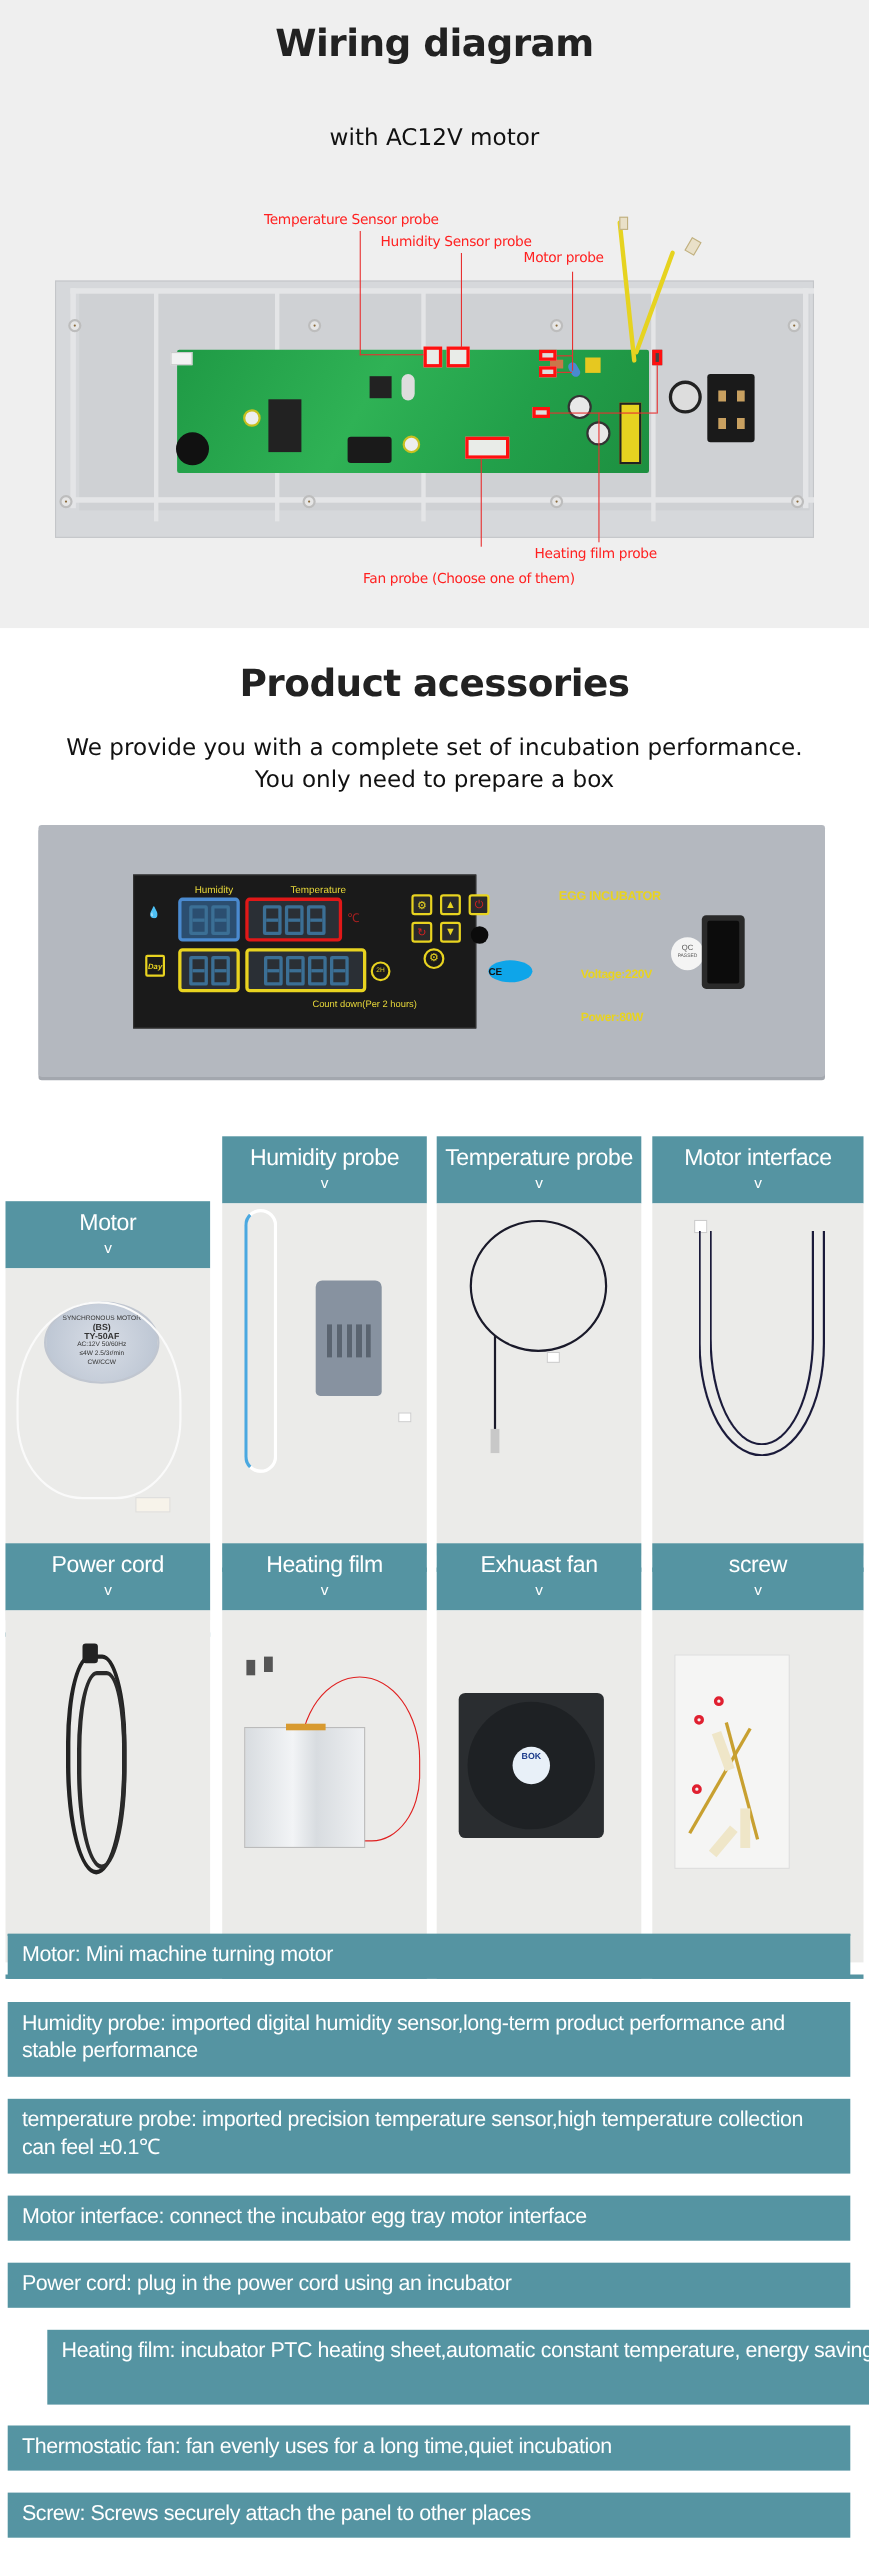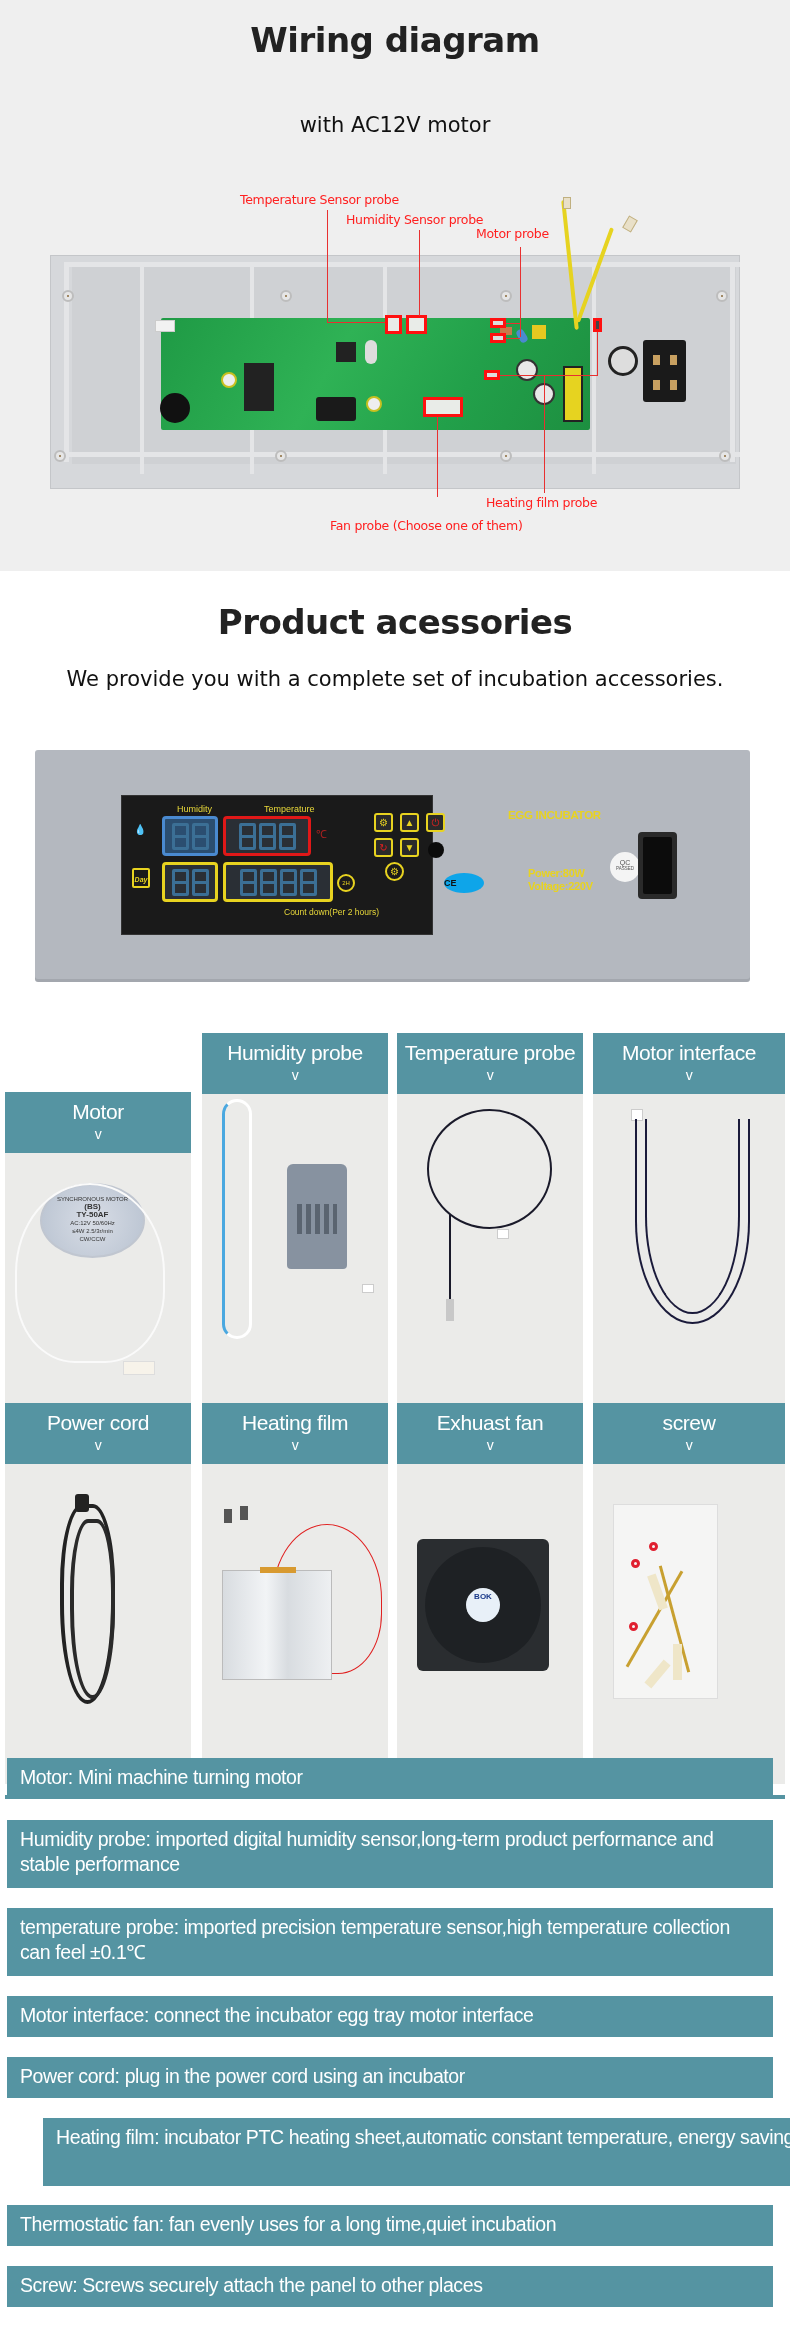--- a/index.html
+++ b/index.html
@@ -128,21 +128,22 @@
 
   <div class="abs label-red" style="left:240px;top:192px;">Temperature Sensor probe</div>
   <div class="abs label-red" style="left:346px;top:212px;">Humidity Sensor probe</div>
   <div class="abs label-red" style="left:476px;top:226px;">Motor probe</div>
   <div class="abs label-red" style="left:486px;top:495px;">Heating film probe</div>
   <div class="abs label-red" style="left:330px;top:518px;">Fan probe (Choose one of them)</div>
 </div>
 
 <div class="abs acc-title">Product acessories</div>
 <div class="abs acc-sub">
-  <div>We provide you with a complete set of incubation accessories.</div>
+  <div>We provide you with a complete set of incubation performance.</div>
+  <div>You only need to prepare a box</div>
 </div>
 
 <div class="abs panel"></div>
 <div class="abs lcd" style="left:121px;top:795px;">
   <div class="abs lcd-label" style="left:55px;top:8px;">Humidity</div>
   <div class="abs lcd-label" style="left:142px;top:8px;">Temperature</div>
   <div class="abs" style="left:12px;top:28px;color:#3060a0;font-size:10px;">💧</div>
   <div class="abs seg-box" style="left:40px;top:20px;width:56px;height:40px;border:3px solid #4a8ad0;background:#2b4e70;">
     <div class="seg-digit"></div>
     <div class="seg-digit"></div>
@@ -170,21 +171,21 @@
 
 <div class="abs btn-sq" style="left:374px;top:813px;color:#e8d320;">⚙</div>
 <div class="abs btn-sq" style="left:400px;top:813px;color:#e8d320;">▲</div>
 <div class="abs btn-sq" style="left:426px;top:813px;color:#e02020;">⏻</div>
 <div class="abs btn-sq" style="left:374px;top:838px;color:#e02020;">↻</div>
 <div class="abs btn-sq" style="left:400px;top:838px;color:#e8d320;">▼</div>
 <div class="abs" style="left:428px;top:842px;width:16px;height:16px;border-radius:50%;background:#0b0b0b;"></div>
 <div class="abs" style="left:385px;top:862px;width:19px;height:19px;border:2px solid #e8d320;border-radius:50%;color:#e8d320;font-size:10px;text-align:center;line-height:15px;">⚙</div>
 <div class="abs panel-text" style="left:463px;top:809px;font-size:11.5px;">EGG INCUBATOR</div>
 <div class="abs" style="left:444px;top:873px;width:40px;height:20px;border-radius:50%;background:#0ea5e9;color:#111;font-size:9px;font-weight:bold;text-align:left;line-height:20px;">CE</div>
-<div class="abs panel-text" style="left:483px;top:867px;">Power:80W</div>
+<div class="abs panel-text" style="left:483px;top:919px;">Power:80W</div>
 <div class="abs panel-text" style="left:483px;top:880px;">Voltage:220V</div>
 
 <div class="abs" style="left:610px;top:852px;width:30px;height:30px;border-radius:50%;background:#f4f4f4;text-align:center;">
   <div style="font-size:7px;color:#555;margin-top:7px;">QC</div>
   <div style="font-size:4.5px;color:#555;">PASSED</div>
 </div>
 <div class="abs" style="left:638px;top:832px;width:39px;height:67px;background:#2a2a2a;border-radius:4px;padding:5px;">
   <div style="width:29px;height:57px;background:#0c0c0c;border-radius:2px;"></div>
 </div>
 

